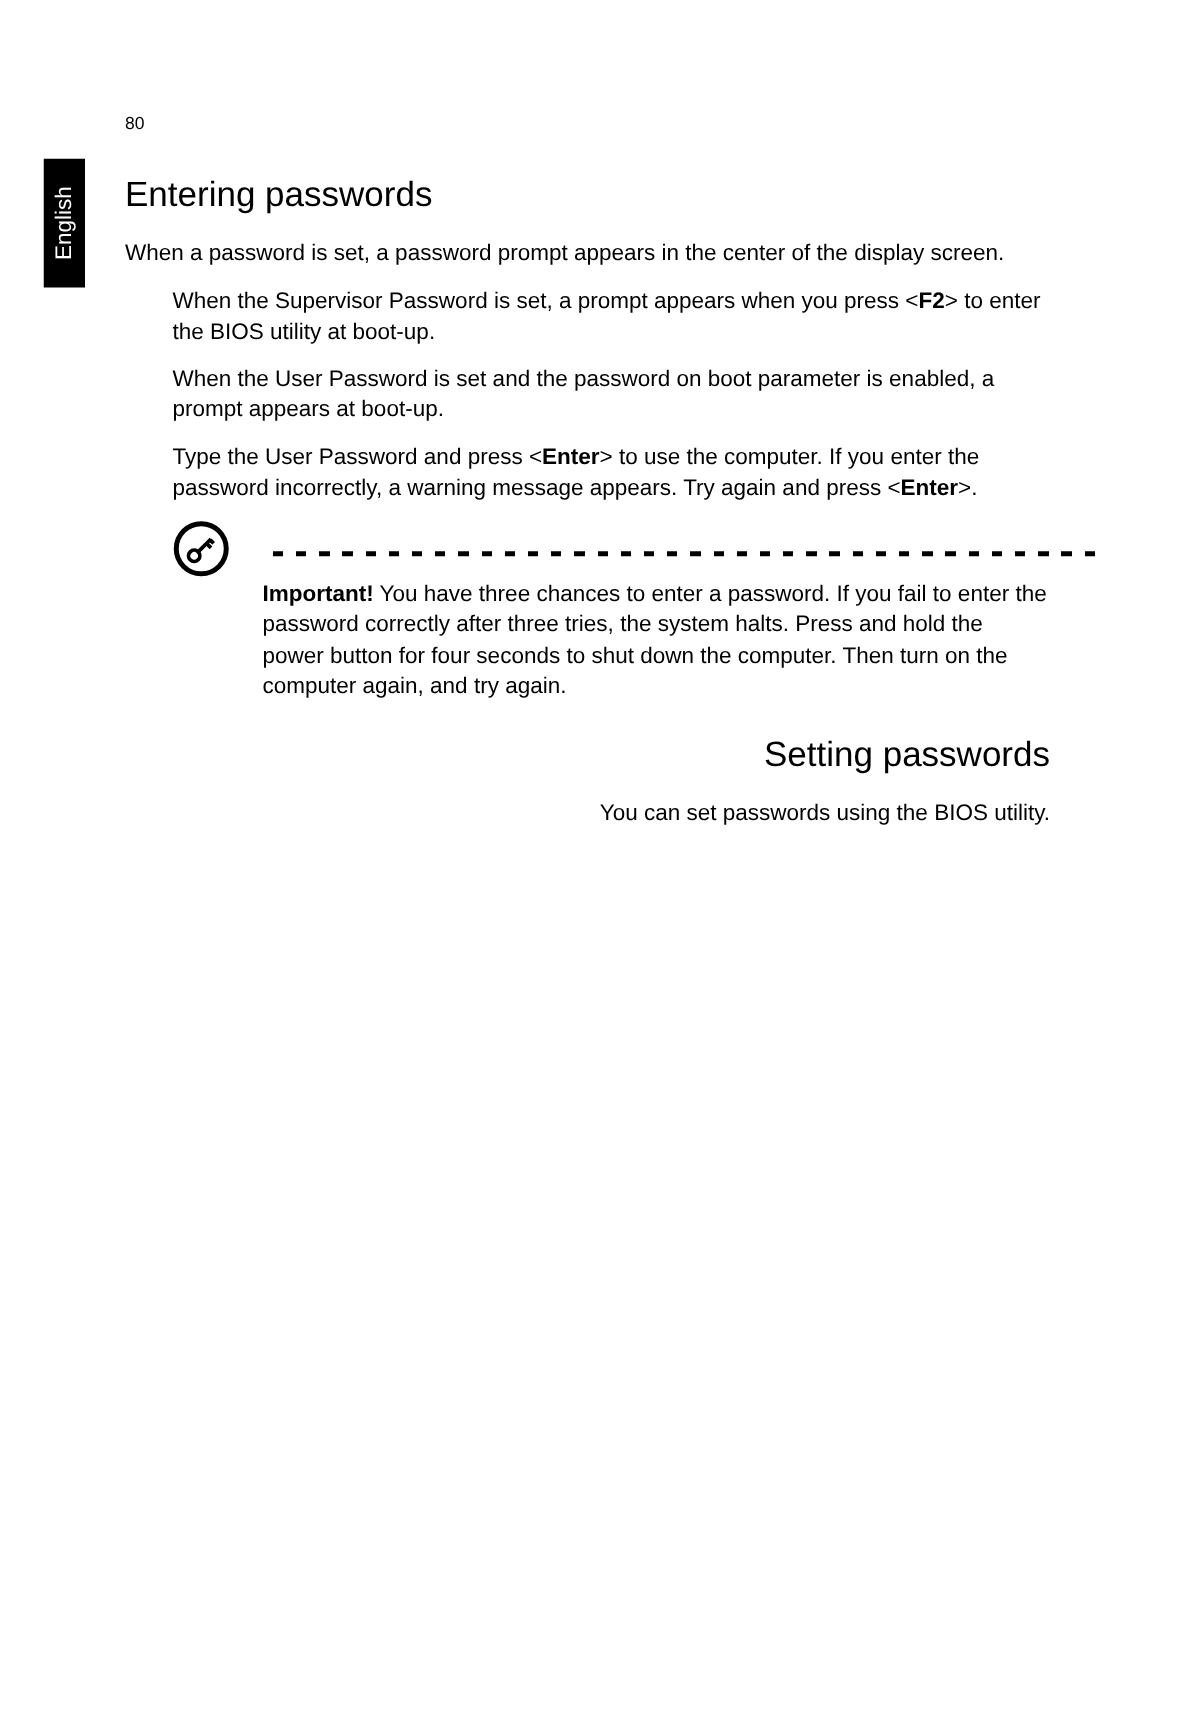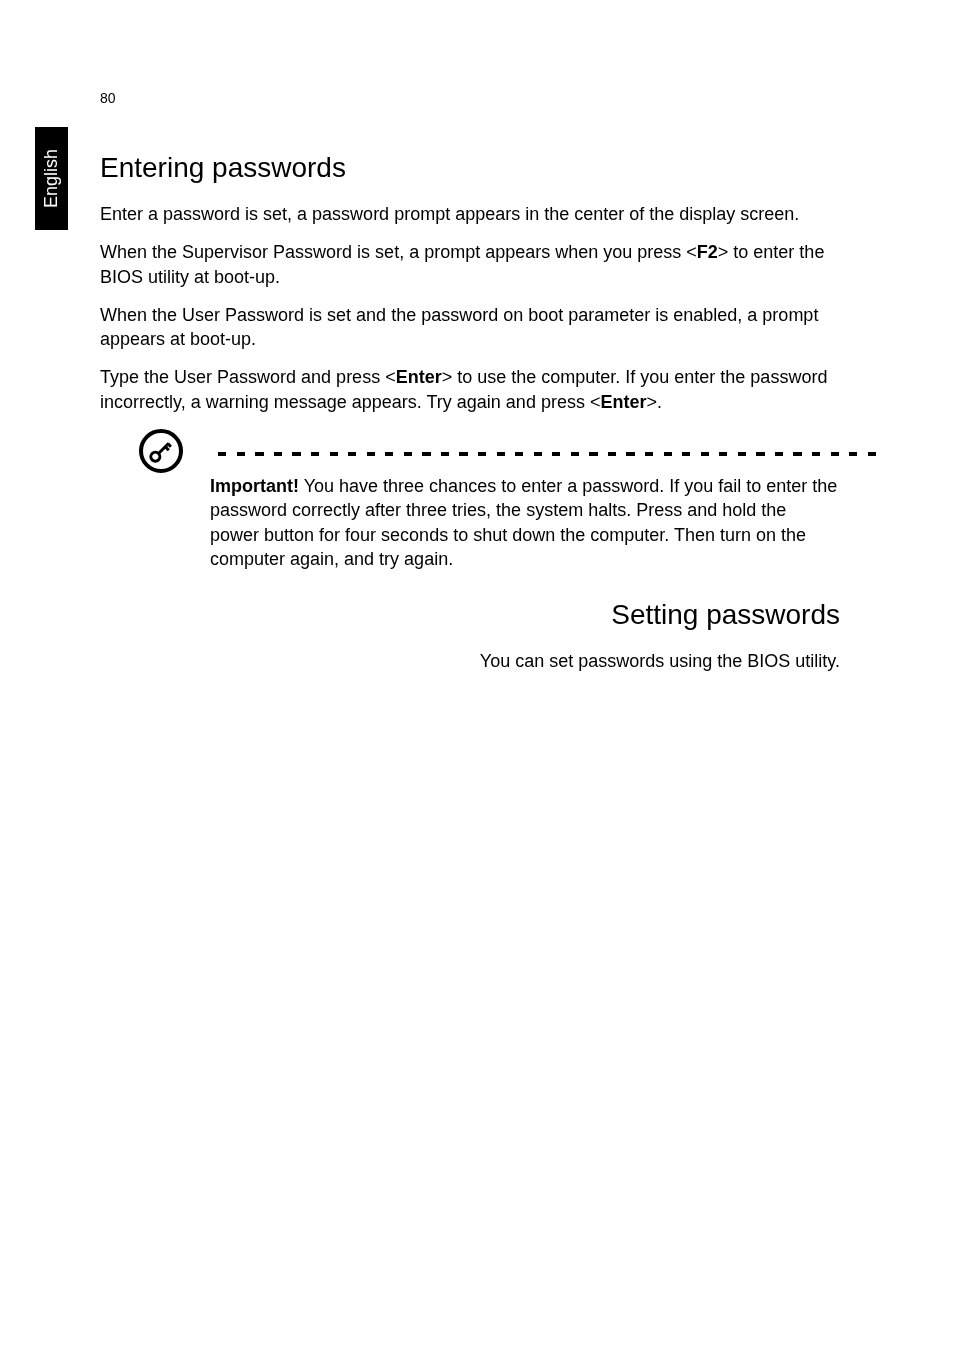--- a/index.html
+++ b/index.html
@@ -44,28 +44,28 @@
       position: absolute;
       left: 100px;
       top: 140px;
       width: 740px;
     }
     h2.section-heading {
       font-size: 28px;
       font-weight: normal;
       margin-bottom: 18px;
       font-family: "Segoe UI", Tahoma, Arial, sans-serif;
-      margin-top: 12px;
     }
     p.body-text {
       font-size: 18px;
       line-height: 1.35;
       margin-bottom: 14px;
     }
     .indent-block {
+      margin-left: 38px;
     }
     .indent-block p {
       font-size: 18px;
       line-height: 1.35;
       margin-bottom: 14px;
     }
     .bold {
       font-weight: bold;
     }
     .note-block {
@@ -102,21 +102,21 @@
 <div class="side-tab">
   <span>English</span>
 </div>
 
 <div class="page-number">80</div>
 
 <div class="content">
 
   <h2 class="section-heading">Entering passwords</h2>
 
-  <p class="body-text">Enter a password is set, a password prompt appears in the center of the display screen.</p>
+  <p class="body-text">When a password is set, a password prompt appears in the center of the display screen.</p>
 
   <div class="indent-block">
     <p>
       <span>When the Supervisor Password is set, a prompt appears when you press &lt;</span><span class="bold">F2</span><span>&gt; to enter the BIOS utility at boot-up.</span>
     </p>
     <p>When the User Password is set and the password on boot parameter is enabled, a prompt appears at boot-up.</p>
     <p>
       <span>Type the User Password and press &lt;</span><span class="bold">Enter</span><span>&gt; to use the computer. If you enter the password incorrectly, a warning message appears. Try again and press &lt;</span><span class="bold">Enter</span><span>&gt;.</span>
     </p>
   </div>

